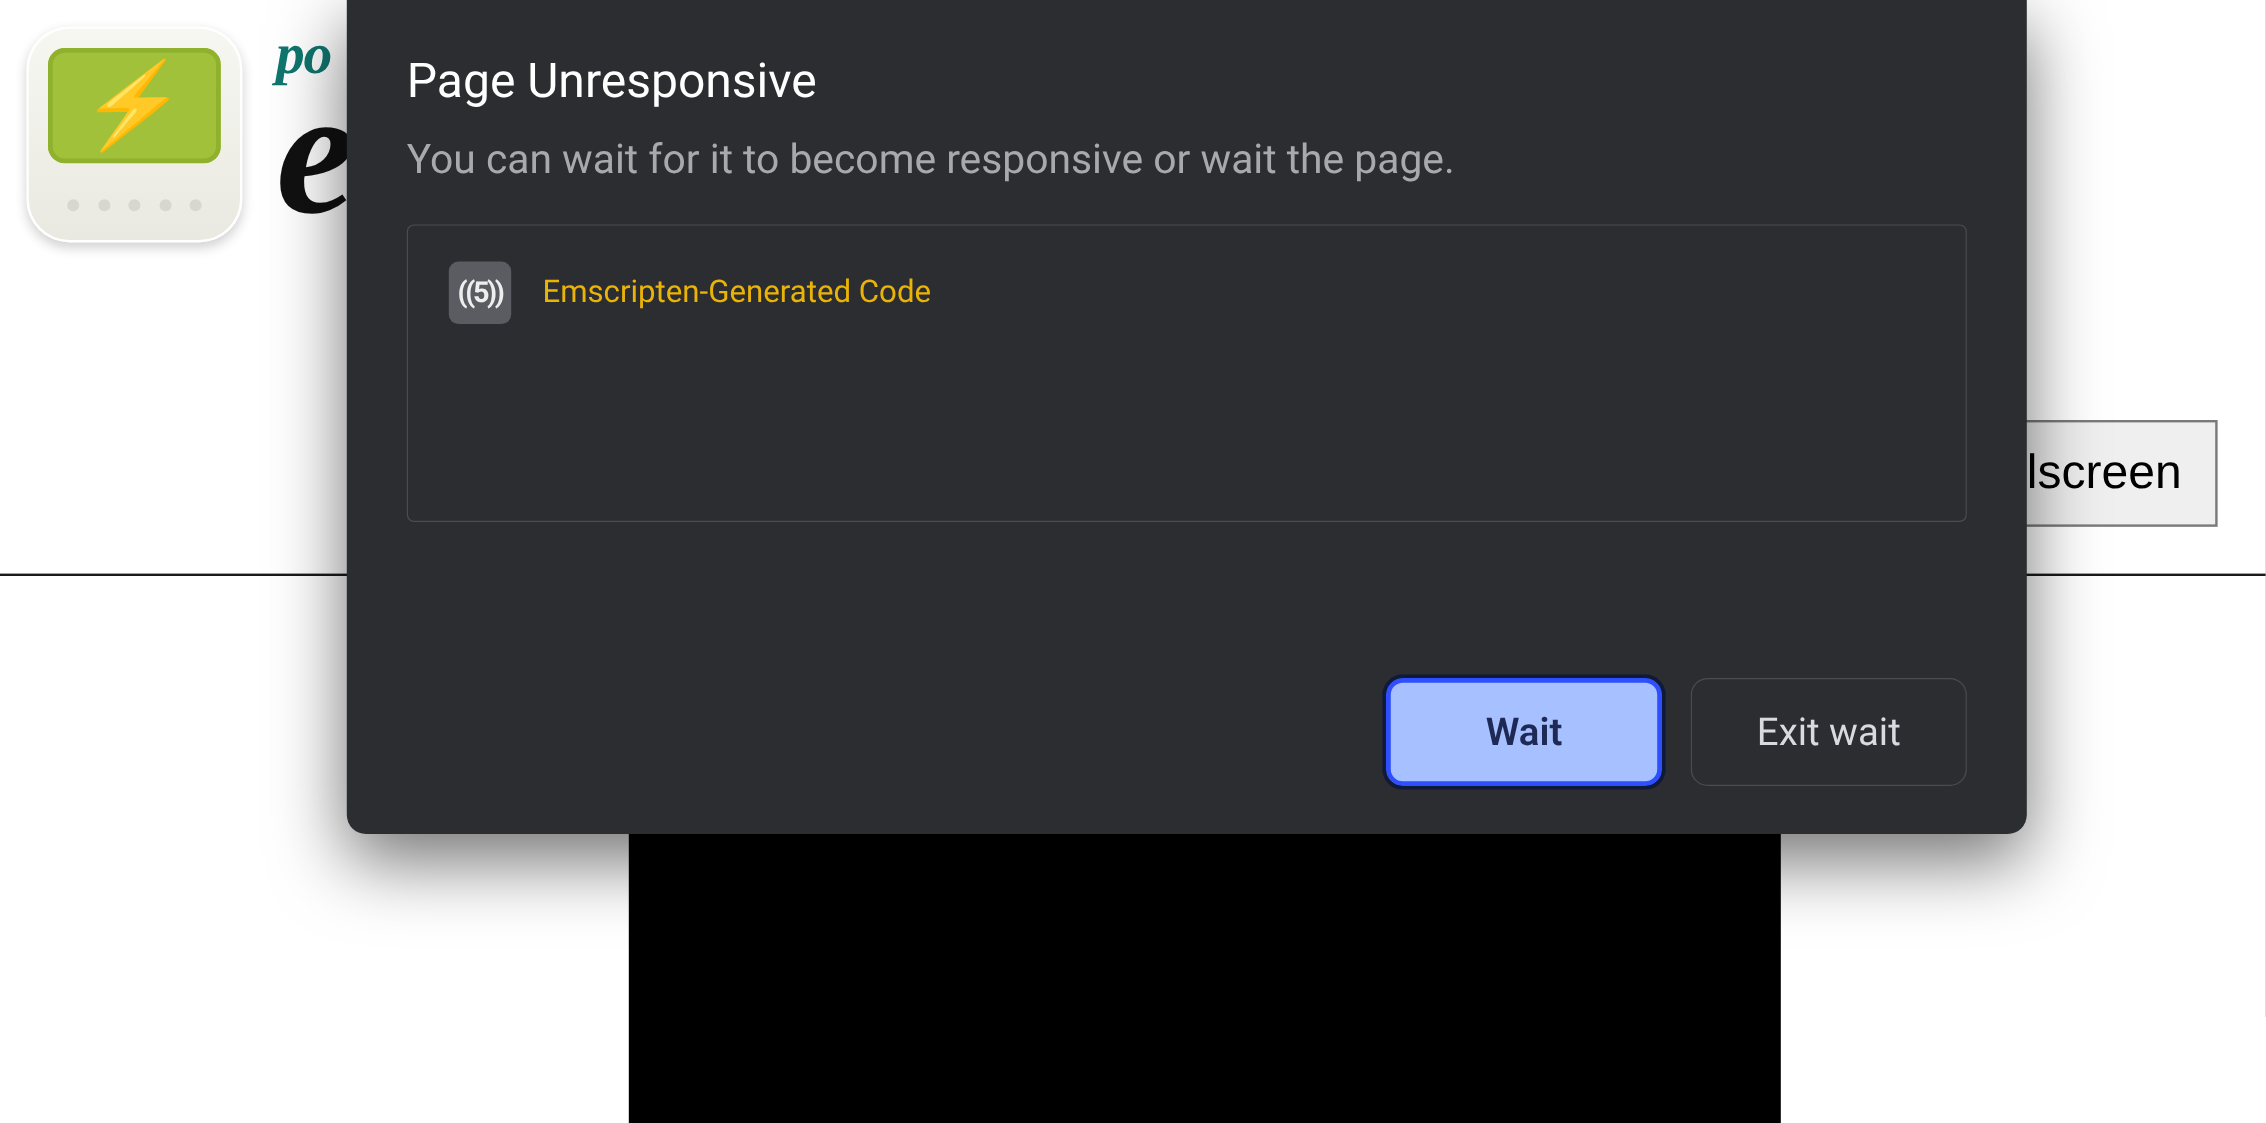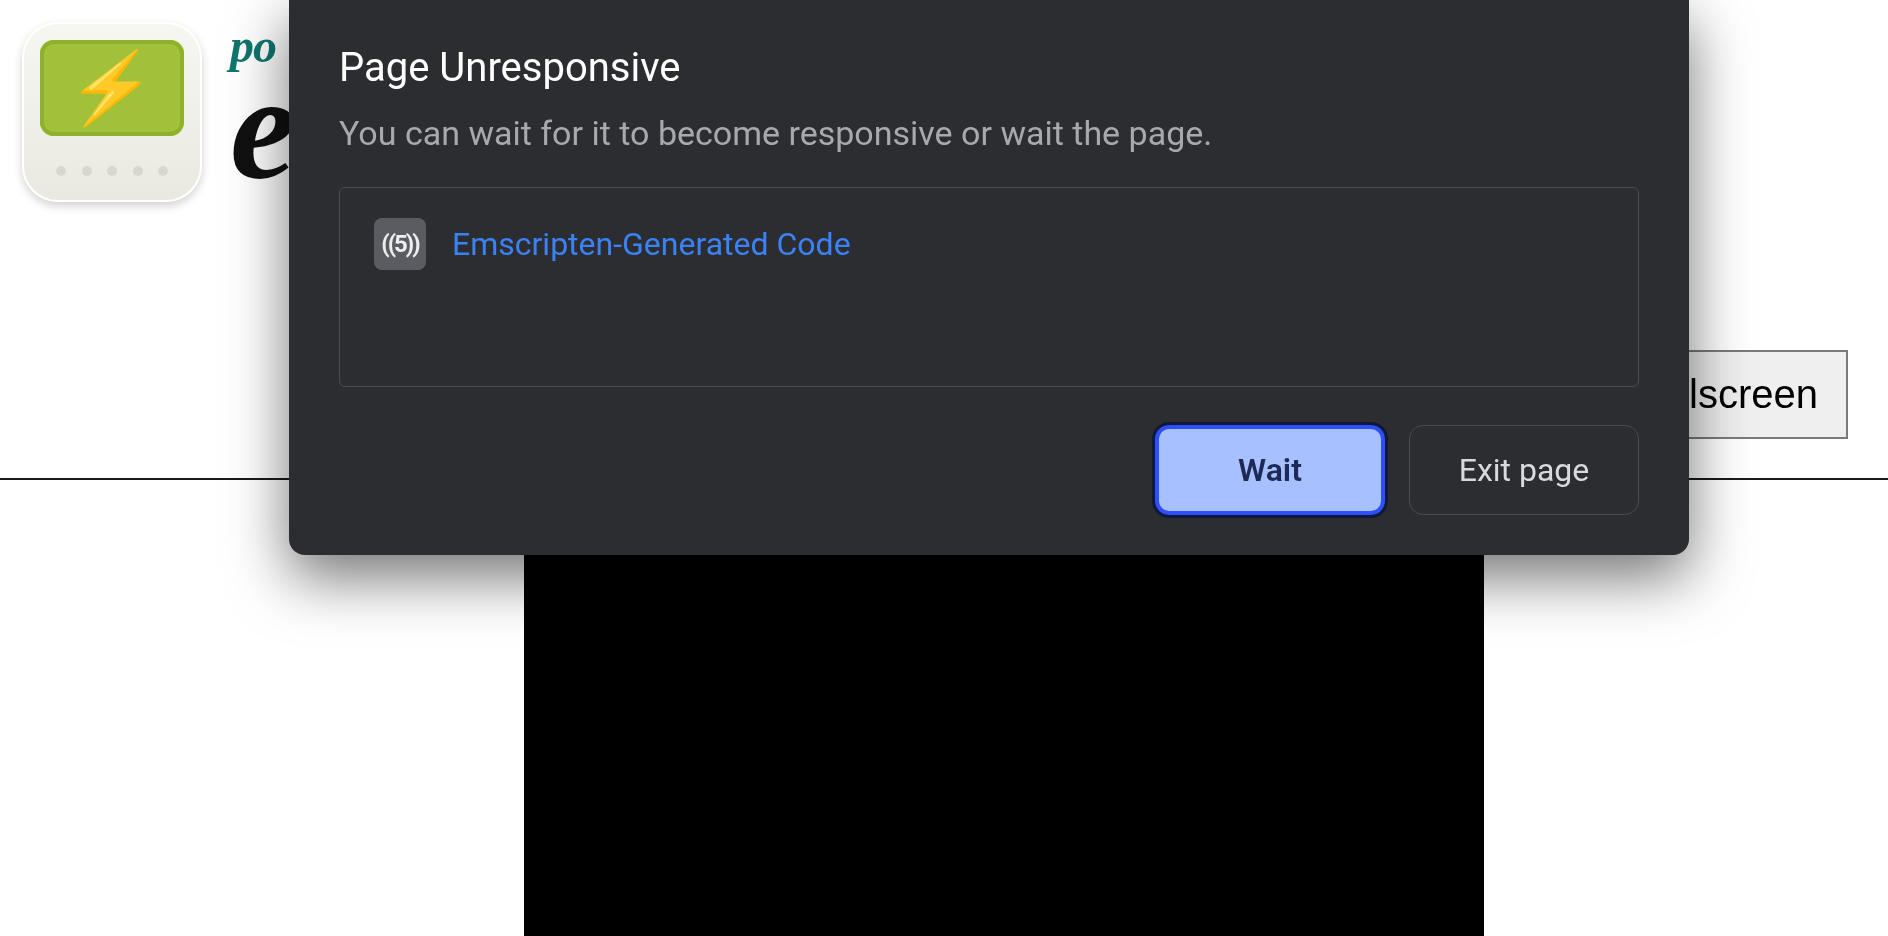--- a/index.html
+++ b/index.html
@@ -20,29 +20,29 @@
   .brand-large{ font-family: Georgia, 'Times New Roman', serif; font-style:italic; font-weight:900; font-size:150px; color:#111; letter-spacing:-6px; line-height:.72; }
 
   .fullscreen-btn { position:absolute; top:350px; right:40px; padding:20px 28px; font-size:40px; background:#efefef;
                     border:2px solid #7a7a7a; font-family:Arial,sans-serif; }
 
   .hr-line { position:absolute; left:0; right:0; top:478px; height:2px; background:#1a1a1a; }
 
   .canvas-area { position:absolute; left:524px; top:478px; width:960px; height:458px; background:#000; }
 
   
-  .modal { position:absolute; left:289px; top:0; width:1400px; height:555px; background:#2b2d31; border-radius:0 0 16px 16px;
+  .modal { position:absolute; left:289px; top:0; width:1400px; height:695px; background:#2b2d31; border-radius:0 0 16px 16px;
            box-shadow: 0 22px 60px rgba(0,0,0,.55); color:#e7e7ea; padding:44px 50px 40px 50px; display:flex; flex-direction:column; }
   .modal-title   { font-size:40px; font-weight:400; color:#fff; margin-bottom:22px; }
   .modal-subtext { font-size:34px; color:#a7a9ad; margin-bottom:34px; }
   .modal-box     { border:1px solid #4a4c51; border-radius:6px; height:248px; padding:30px 34px; }
   .tab-item      { display:flex; align-items:center; gap:26px; }
   .favicon       { width:52px; height:52px; border-radius:8px; background:#5a5c61; display:flex; align-items:center; justify-content:center;
                    color:#eee; font-weight:700; font-size:24px; letter-spacing:-2px; }
-  .tab-name      { font-size:32px; color:#3b82f6; }
+  .tab-name      { font-size:26px; color:#eab308; }
   .modal-buttons { margin-top:auto; display:flex; justify-content:flex-end; gap:24px; padding-top:38px; }
   .btn           { height:90px; min-width:230px; border-radius:14px; font-size:32px; display:flex; align-items:center; justify-content:center; cursor:pointer;text-align:right; }
   .btn-primary   { background:#a7c0ff; color:#1e2a55; border:4px solid #2f4fff; outline:3px solid #0f1a3a; outline-offset:0; font-weight:600; }
   .btn-secondary { background:transparent; color:#d8dadf; border:1px solid #4a4c51; }
 </style>
 </head>
 <body>
 
 <div class="bg-page">
   <div class="logo-wrap">
@@ -70,15 +70,15 @@
   <div class="modal-title">Page Unresponsive</div>
   <div class="modal-subtext">You can wait for it to become responsive or wait the page.</div>
   <div class="modal-box">
     <div class="tab-item">
       <div class="favicon">((5))</div>
       <div class="tab-name">Emscripten-Generated Code</div>
     </div>
   </div>
   <div class="modal-buttons">
     <div class="btn btn-primary">Wait</div>
-    <div class="btn btn-secondary">Exit page</div>
+    <div class="btn btn-secondary">Exit wait</div>
   </div>
 </div>
 
 </body></html>

